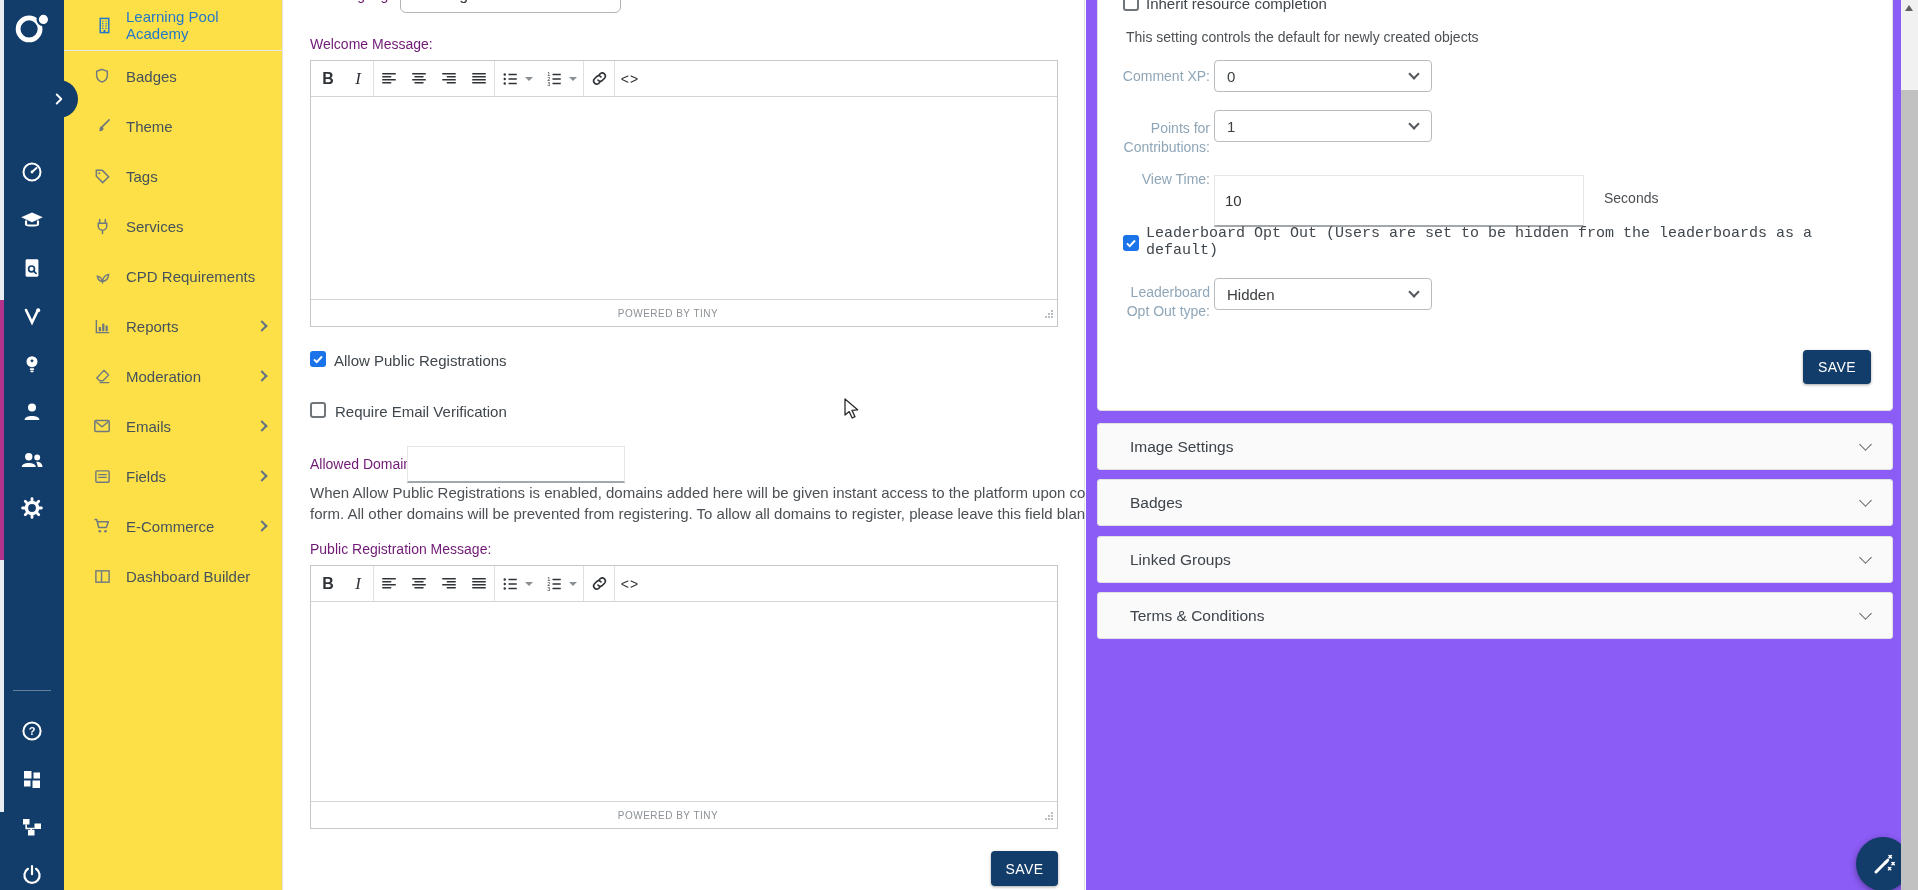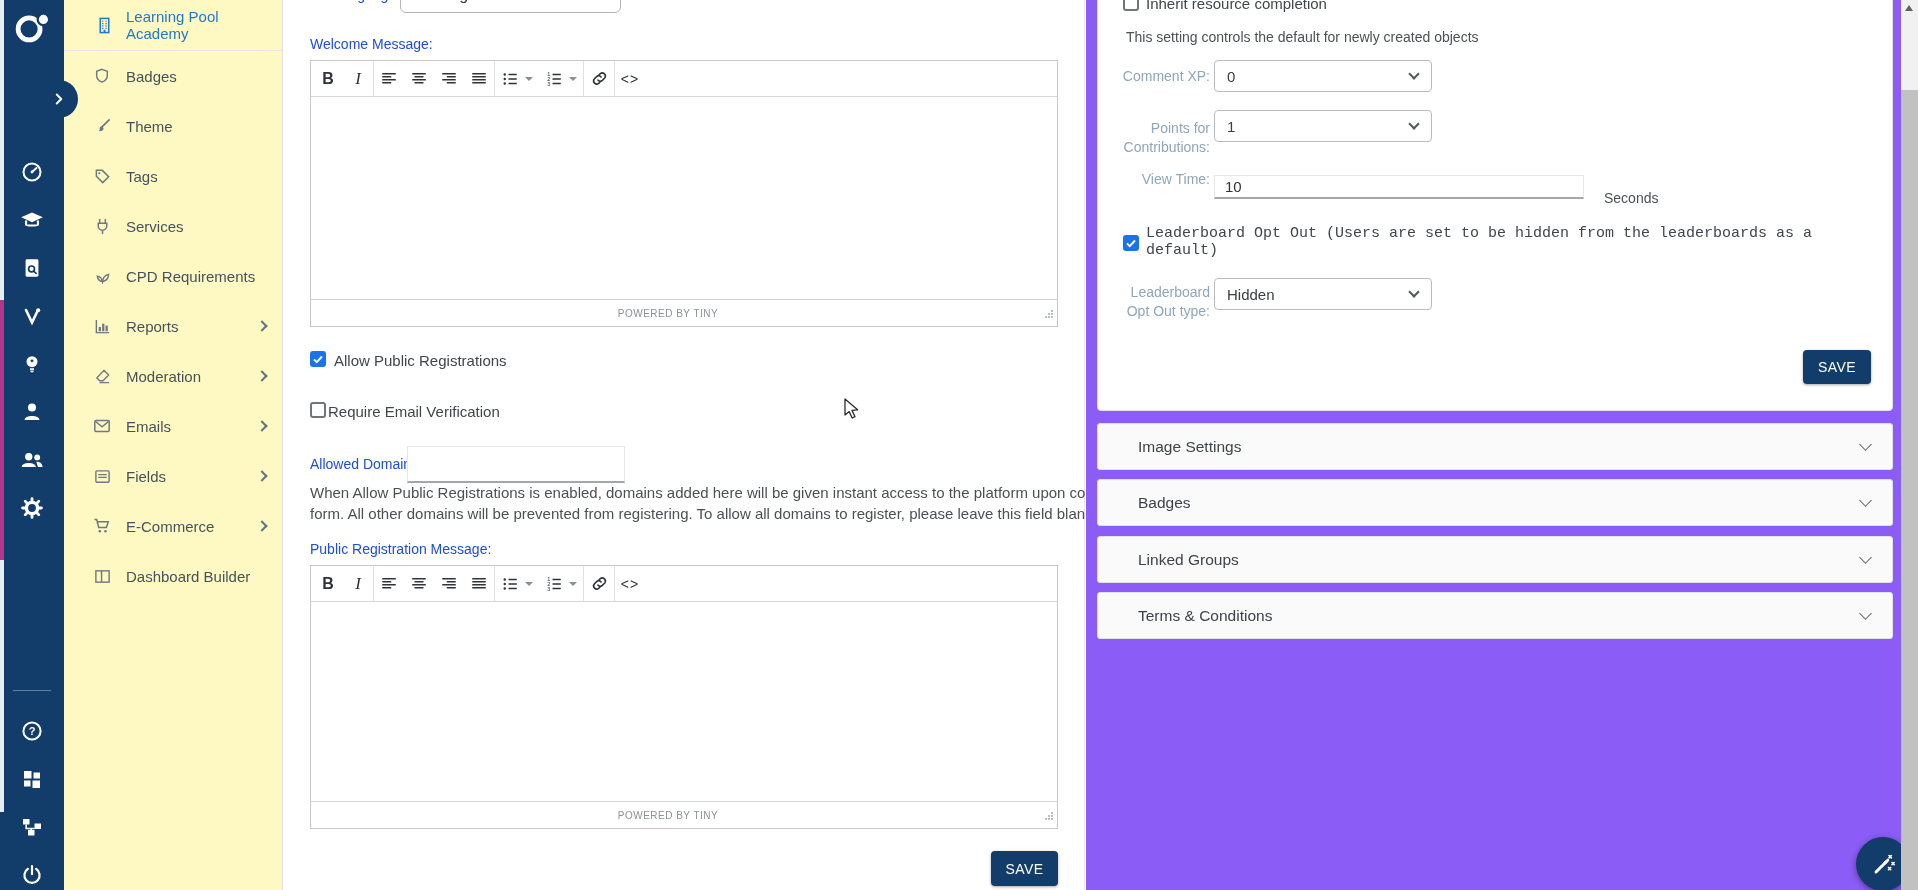--- a/index.html
+++ b/index.html
@@ -12,36 +12,36 @@
   .rail-toggle { position:absolute; left:40px; top:80px; width:38px; height:38px; border-radius:50%;
                  background:#123c69; display:flex; align-items:center; justify-content:center; z-index:8; }
   .rail-icons { position:absolute; left:0; top:148px; width:64px; }
   .rail-icons .ric, .rail-bottom .ric { width:64px; height:48px; display:flex; align-items:center; justify-content:center; }
   .rail-div { position:absolute; left:13px; top:690px; width:38px; height:1px; background:rgba(255,255,255,.35); }
   .rail-bottom { position:absolute; left:0; top:707px; width:64px; }
   .rail-scroll { position:absolute; left:0; top:0; width:4px; height:812px; background:#e8edf1; z-index:9; }
   .rail-scroll .thumb { position:absolute; left:0; top:300px; width:4px; height:260px; background:#b2348c; }
 
   
-  .sidebar { position:absolute; left:64px; top:0; width:219px; height:890px; background:#fef9c3;
+  .sidebar { position:absolute; left:64px; top:0; width:219px; height:890px; background:#fde047;
              border-right:1px solid #e2e2e2; z-index:4; }
   .shead { height:51px; border-bottom:1px solid #e6e6e6; display:flex; align-items:center; padding-left:30px;
            color:#2478c8; font-size:15px; }
   .shead .sicon { margin-right:12px; display:flex; }
   .sitem { height:50px; display:flex; align-items:center; padding-left:28px; position:relative;
            color:#45525b; font-size:15px; cursor:default; }
   .sitem.active { background:#e9f1f8; height:49px; }
   .sicon { width:20px; height:20px; margin-right:14px; display:flex; align-items:center; justify-content:center; flex:none; }
   .schev { position:absolute; right:16px; width:8px; height:8px; border-right:2px solid #607483;
            border-bottom:2px solid #607483; transform:rotate(-45deg); }
 
   
   .content { position:absolute; left:283px; top:0; width:802px; height:890px; background:#fff;
              border-right:1px solid #e4e4e4; }
-  .lbl { position:absolute; color:#1d4ed8; font-size:14px; }
+  .lbl { position:absolute; color:#701a75; font-size:14px; }
   .sel { position:absolute; border:1px solid #b9bcbf; border-radius:4px; background:#fff; color:#3c4043;
          font-size:15px; display:flex; align-items:center; padding:0 12px; }
   .sel .arr { position:absolute; right:13px; top:50%; width:8px; height:8px; margin-top:-6px;
               border-right:2px solid #54585c; border-bottom:2px solid #54585c; transform:rotate(45deg); }
   .sel.lang { border-radius:6px; border-color:#b3b3b3; font-size:16px; }
   .tinput { position:absolute; border:1px solid #e7e7e7; border-bottom:2px solid #a2a7ab; background:#fff;
             font-family:"Liberation Sans",sans-serif; font-size:15px; color:#333; padding:0 10px; outline:none; }
   .cb { position:absolute; width:16px; height:16px; border-radius:3px; }
   .cb.on { background:#1a73e8; display:flex; align-items:center; justify-content:center; }
   .cb.off { background:#fff; border:2px solid #70757a; }
@@ -66,21 +66,21 @@
   .save { position:absolute; background:#123c69; color:#fff; border:none; border-radius:4px; font-size:14px;
           letter-spacing:.4px; display:flex; align-items:center; justify-content:center;
           box-shadow:0 1px 3px rgba(0,0,0,.35); font-family:"Liberation Sans",sans-serif; }
 
   
   .panel { position:absolute; left:1086px; top:0; width:832px; height:890px; background:#8b5cf6; }
   .card { position:absolute; left:11px; top:-40px; width:796px; height:451px; background:#fff;
           border:1px solid #e0e0e0; border-radius:4px; }
   .plbl { position:absolute; color:#8fa6b8; font-size:14px; text-align:right; width:92px; left:20px; line-height:19px; }
   .acc { position:absolute; left:11px; width:796px; height:47px; background:#fafafa; border:1px solid #e1e1e1;
-         border-radius:3px; display:flex; align-items:center; padding:0 40px; color:#3d4349; font-size:15.5px; }
+         border-radius:3px; display:flex; align-items:center; padding:0 32px; color:#3d4349; font-size:15.5px; }
   .acc .chev { position:absolute; right:22px; top:50%; width:9px; height:9px; margin-top:-7px;
                border-right:1.6px solid #5f6368; border-bottom:1.6px solid #5f6368; transform:rotate(45deg); }
 
   .fab { position:absolute; left:1856px; top:837px; width:54px; height:54px; border-radius:50%; background:#123c69;
          display:flex; align-items:center; justify-content:center; box-shadow:0 2px 6px rgba(0,0,0,.4); z-index:20; }
 
   .vscroll { position:absolute; right:0; top:0; width:17px; height:890px; background:#f1f1f1; z-index:30; }
   .vscroll .up { position:absolute; top:5px; left:4px; width:0; height:0; border-left:4.5px solid transparent;
                  border-right:4.5px solid transparent; border-bottom:6px solid #606060; }
   .vscroll .vthumb { position:absolute; top:90px; left:0; width:17px; height:800px; background:#c1c1c1; }
@@ -395,21 +395,21 @@
     </div>
 
     <div class="cb on" style="left:27px; top:351px;">
       <svg width="12" height="12" viewBox="0 0 12 12">
           <path d="M2 6.4l2.7 2.7L10 3.5" fill="none" stroke="#fff" stroke-width="2"></path>
         </svg>
     </div>
     <div class="cblabel" style="left:51px; top:352px;">Allow Public Registrations</div>
 
     <div class="cb off" style="left:27px; top:402px;"></div>
-    <div class="cblabel" style="left:45px; top:403px;">Require Email Verification</div>
+    <div class="cblabel" style="left:52px; top:403px;">Require Email Verification</div>
 
     <div class="lbl" style="left:27px; top:456px;">Allowed Domains:</div>
     <input class="tinput" style="left: 124px; top: 446px; width: 218px; height: 37px;" value="">
 
     <div class="helper" style="left:27px; top:482px; width:1000px;">When Allow Public Registrations is enabled, domains added here will be given instant access to the platform upon completing the public registration form. All other domains will be prevented from registering. To allow all domains to register, please leave this field blank</div>
 
     <div class="lbl" style="left:27px; top:541px;">Public Registration Message:</div>
 
     <div class="editor" style="left:27px; top:565px; width:748px; height:264px;">
       <div class="tbar">
@@ -498,21 +498,21 @@
       <div class="plbl" style="top:158px;">
         <div>Points for</div>
         <div>Contributions:</div>
       </div>
       <div class="sel" style="left:116px; top:149px; width:218px; height:32px;">
         <span>1</span>
         <span class="arr"></span>
       </div>
 
       <div class="plbl" style="top:209px;">View Time:</div>
-      <input class="tinput" style="position: absolute; left: 116px; top: 214px; width: 370px; height: 24px;" value="10">
+      <input class="tinput" style="position: absolute; left: 116px; top: 214px; width: 370px; height: 52px;" value="10">
       <div class="helper" style="left:506px; top:227px; font-size:14px;">Seconds</div>
 
       <div class="cb on" style="left:25px; top:274px;">
         <svg width="12" height="12" viewBox="0 0 12 12">
             <path d="M2 6.4l2.7 2.7L10 3.5" fill="none" stroke="#fff" stroke-width="2"></path>
           </svg>
       </div>
       <div class="cblabel" style="left:48px; top:264px;font-family:Liberation Mono, monospace;">Leaderboard Opt Out (Users are set to be hidden from the leaderboards as a default)</div>
 
       <div class="plbl" style="top:322px;">

